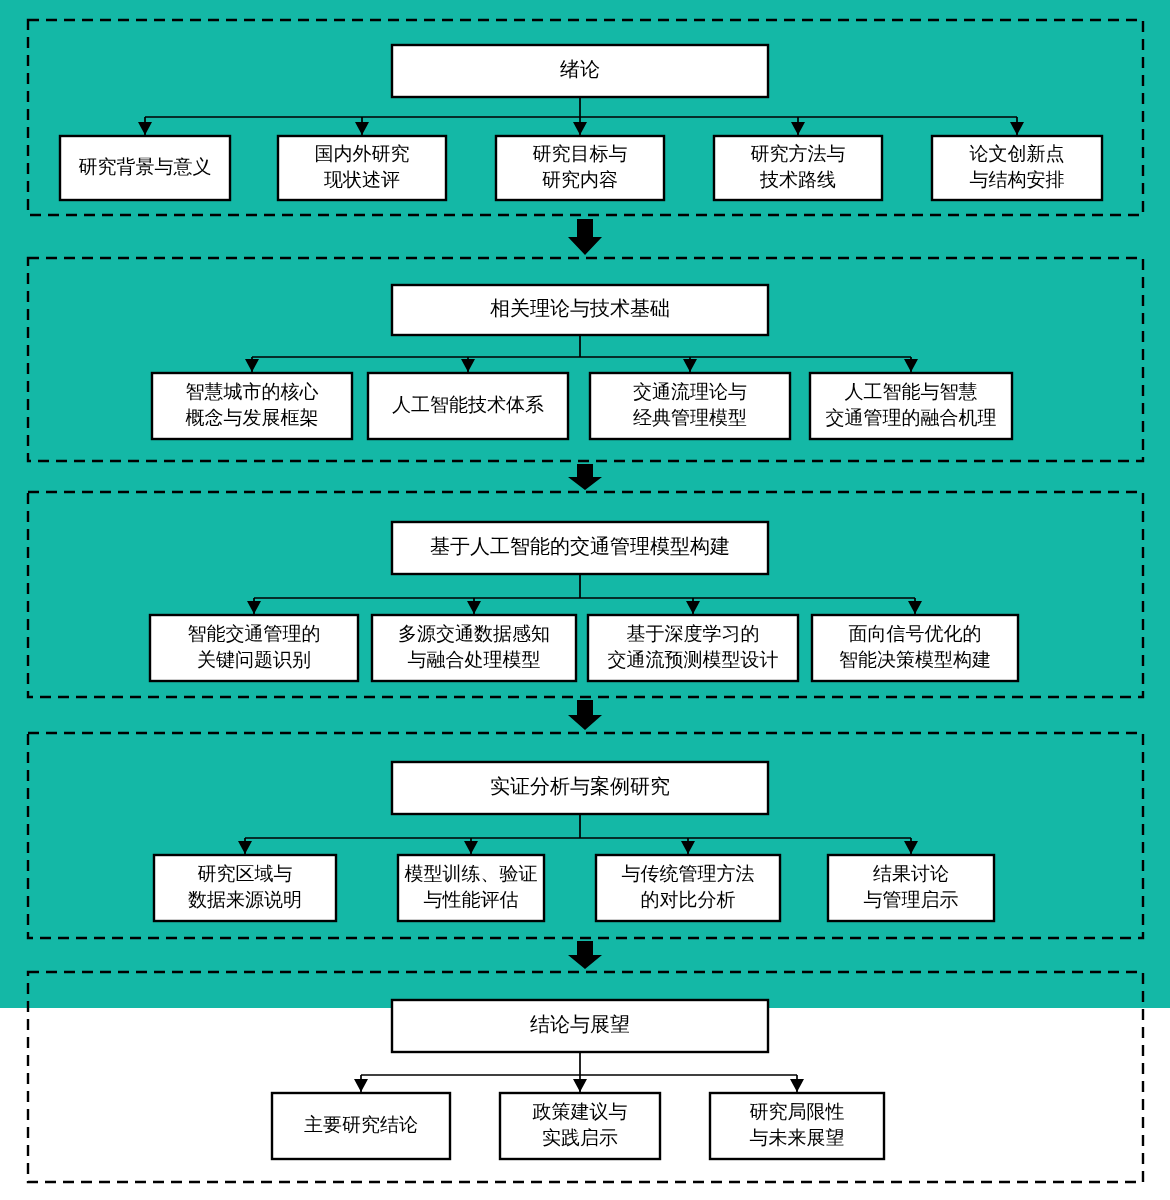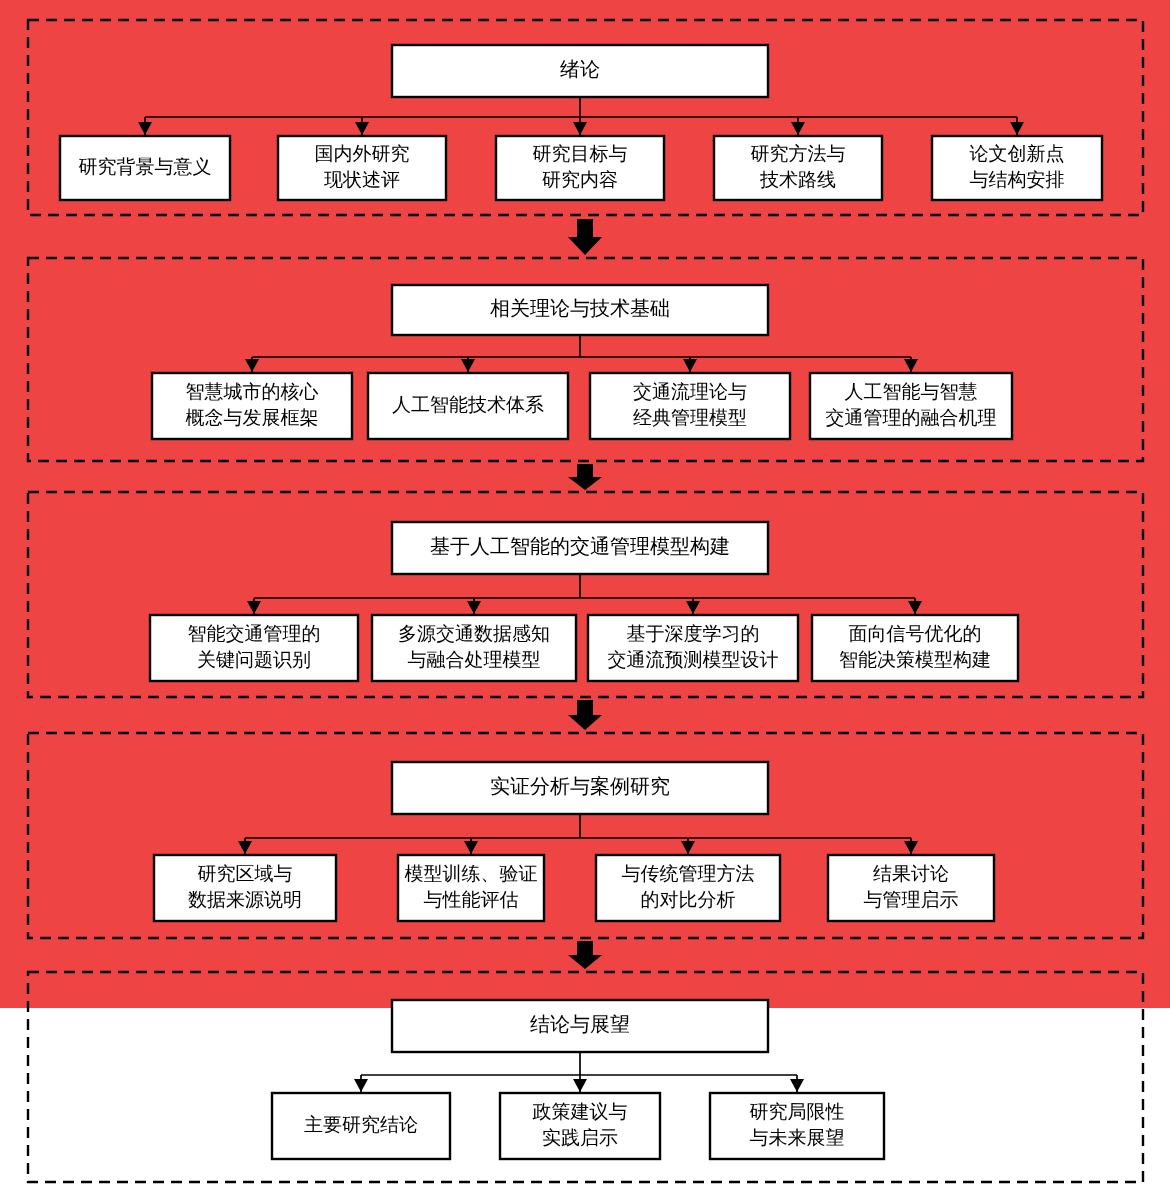--- a/index.html
+++ b/index.html
@@ -10,21 +10,21 @@
   body {
     width: 1170px;
     height: 1200px;
     font-family: "Liberation Sans", "DejaVu Sans", sans-serif;
     overflow: hidden;
   }
   #chart-root {
     position: relative;
     width: 1170px;
     height: 1008px;
-    background: #ef4444;
+    background: #14b8a6;
   }
   .sec-svg {
     display: block;
   }
   .node-box {
     fill: #ffffff;
     stroke: #000000;
     stroke-width: 2.4;
   }
   .title-box {

